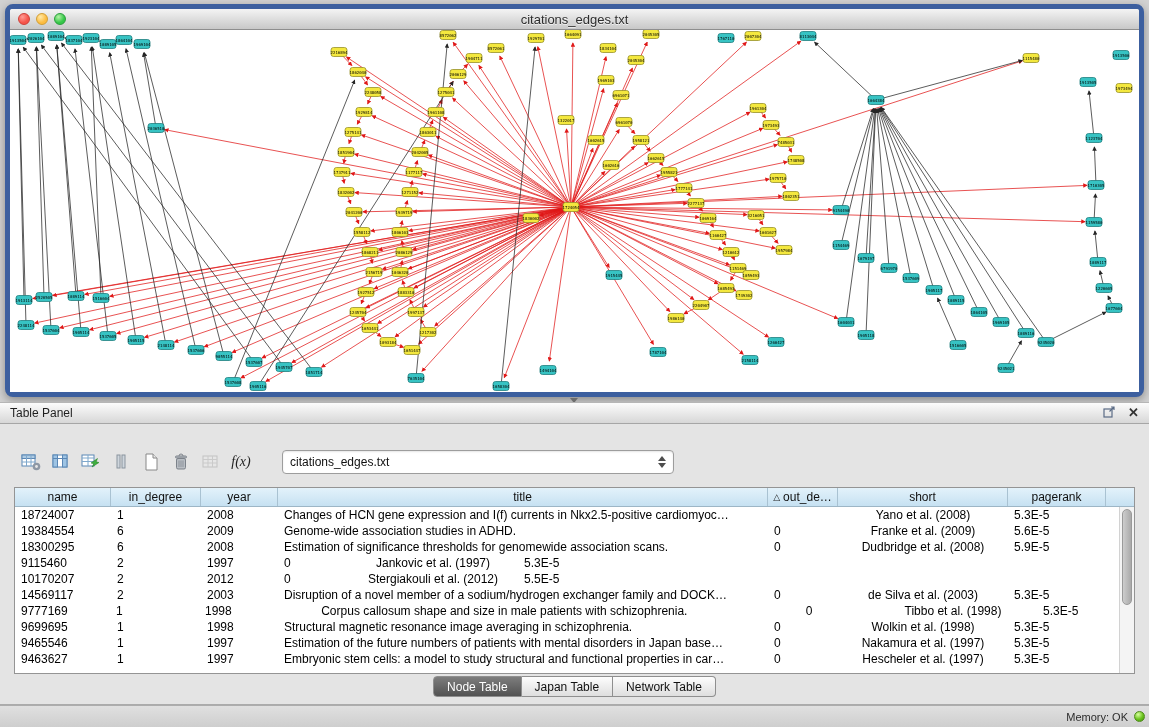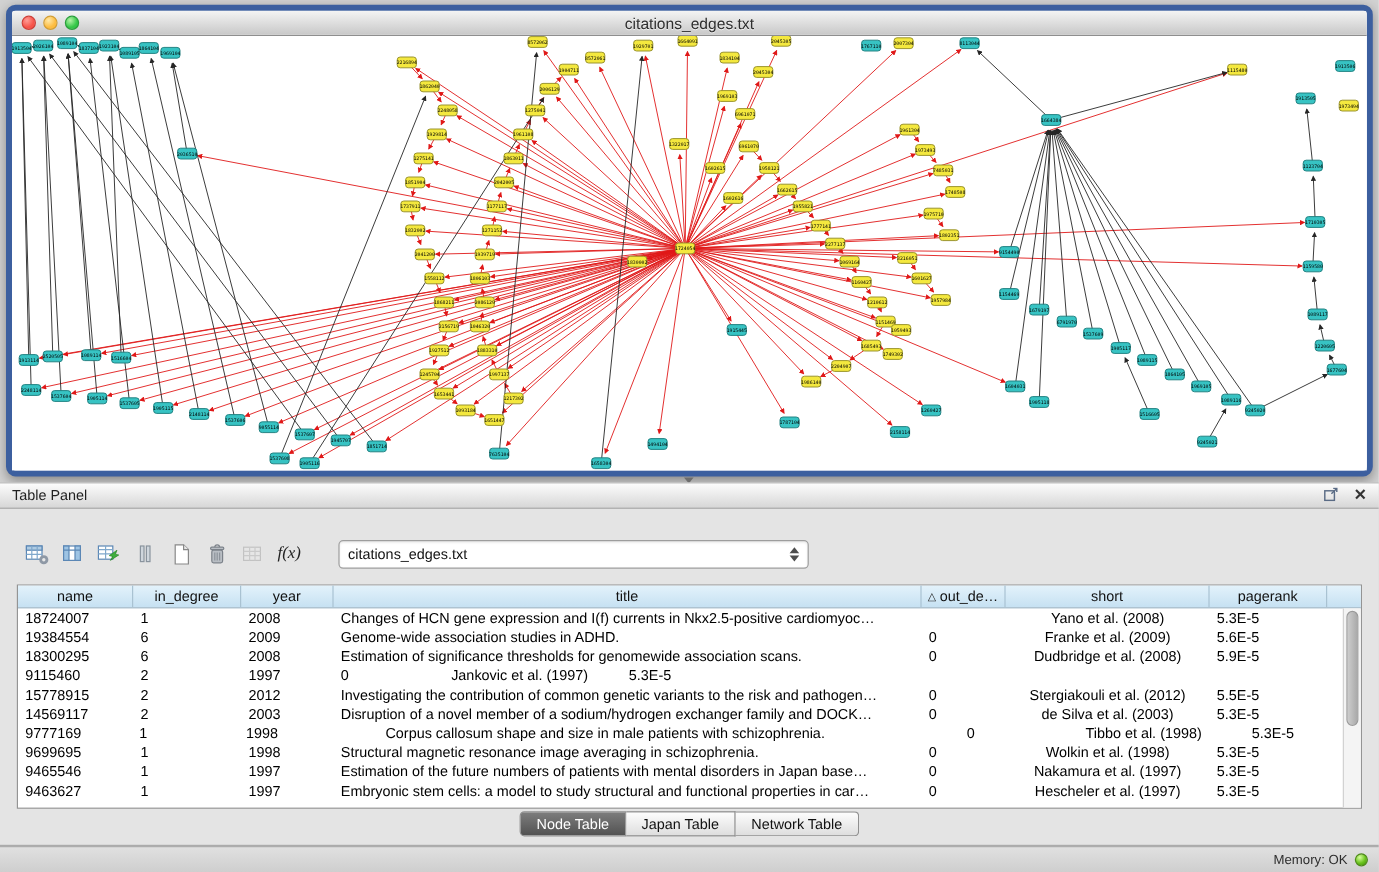--- a/index.html
+++ b/index.html
@@ -93,21 +93,21 @@
          background:linear-gradient(#fdfdfd,#dedede); border:1px solid #8f8f8f; border-left:none;
          color:#111; }
   .tab:first-child { border-left:1px solid #8f8f8f; border-radius:4px 0 0 4px; }
   .tab:last-child  { border-radius:0 4px 4px 0; }
   .tab.active { background:linear-gradient(#7d7d7d,#525252); color:#fff; }
 
   
   .statusbar { position:absolute; left:0; bottom:0; width:1149px; height:22px;
                background:linear-gradient(#e0e0e0,#cecece); border-top:1px solid #adadad;
                display:flex; align-items:center; justify-content:flex-end; gap:6px;
-               padding-right:9px; font-size:11px; color:#2d2d2d; }
+               padding-right:4px; font-size:11px; color:#2d2d2d; }
   .mem-dot { width:11px; height:11px; border-radius:50%;
              background:radial-gradient(circle at 35% 28%, #d7ff9e, #69c21c 55%, #3f8d10);
              border:1px solid #4f8a1b; }
 </style>
 </head>
 <body>
 
 <div class="net-window">
   <div class="titlebar">
     <div class="traffic">
@@ -991,24 +991,23 @@
         </div>
         <div class="tr">
           <div class="td" style="width: 96px;">9115460</div>
           <div class="td" style="width: 90px;">2</div>
           <div class="td" style="width: 77px;">1997</div>
           <div class="td" style="width: 70px;">0</div>
           <div class="td center" style="width: 170px;">Jankovic et al. (1997)</div>
           <div class="td" style="width: 98px;">5.3E-5</div>
         </div>
         <div class="tr">
-          <div class="td" style="width: 96px;">15778915</div>
+          <div class="td" style="width: 96px;">10170207</div>
           <div class="td" style="width: 90px;">2</div>
           <div class="td" style="width: 77px;">2012</div>
-          <div class="td" style="width: 490px;">Investigating the contribution of common genetic variants to the risk and pathogen…</div>
           <div class="td" style="width: 70px;">0</div>
           <div class="td center" style="width: 170px;">Stergiakouli et al. (2012)</div>
           <div class="td" style="width: 98px;">5.5E-5</div>
         </div>
         <div class="tr">
           <div class="td" style="width: 96px;">14569117</div>
           <div class="td" style="width: 90px;">2</div>
           <div class="td" style="width: 77px;">2003</div>
           <div class="td" style="width: 490px;">Disruption of a novel member of a sodium/hydrogen exchanger family and DOCK…</div>
           <div class="td" style="width: 70px;">0</div>

